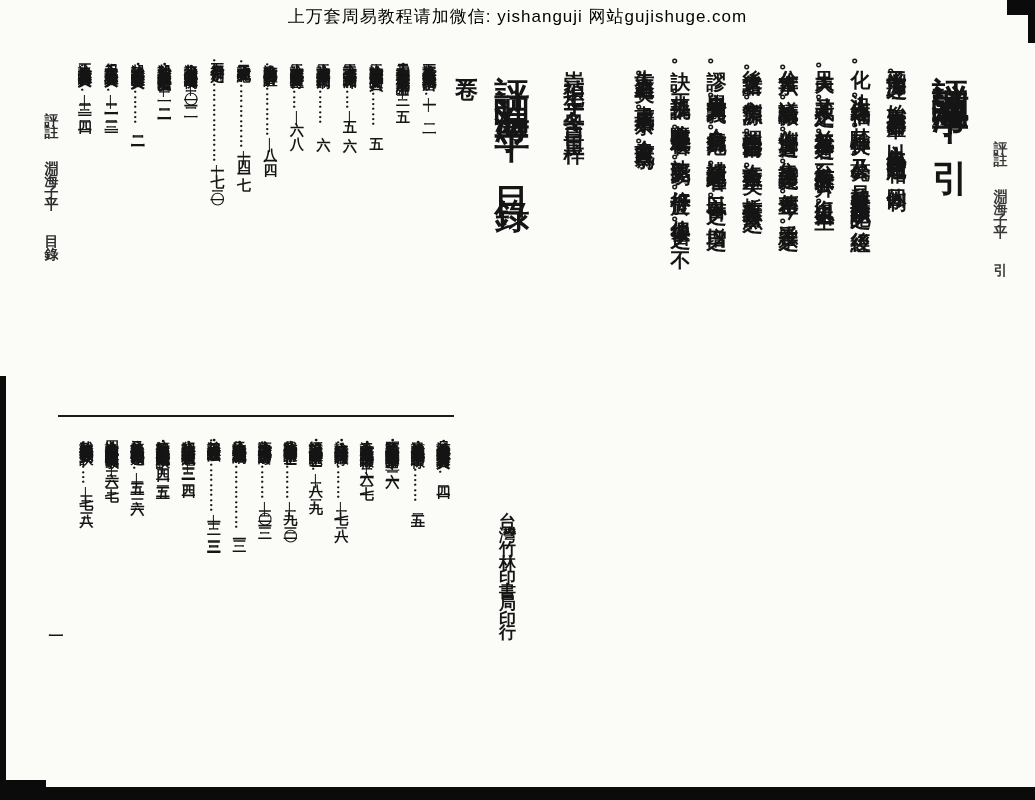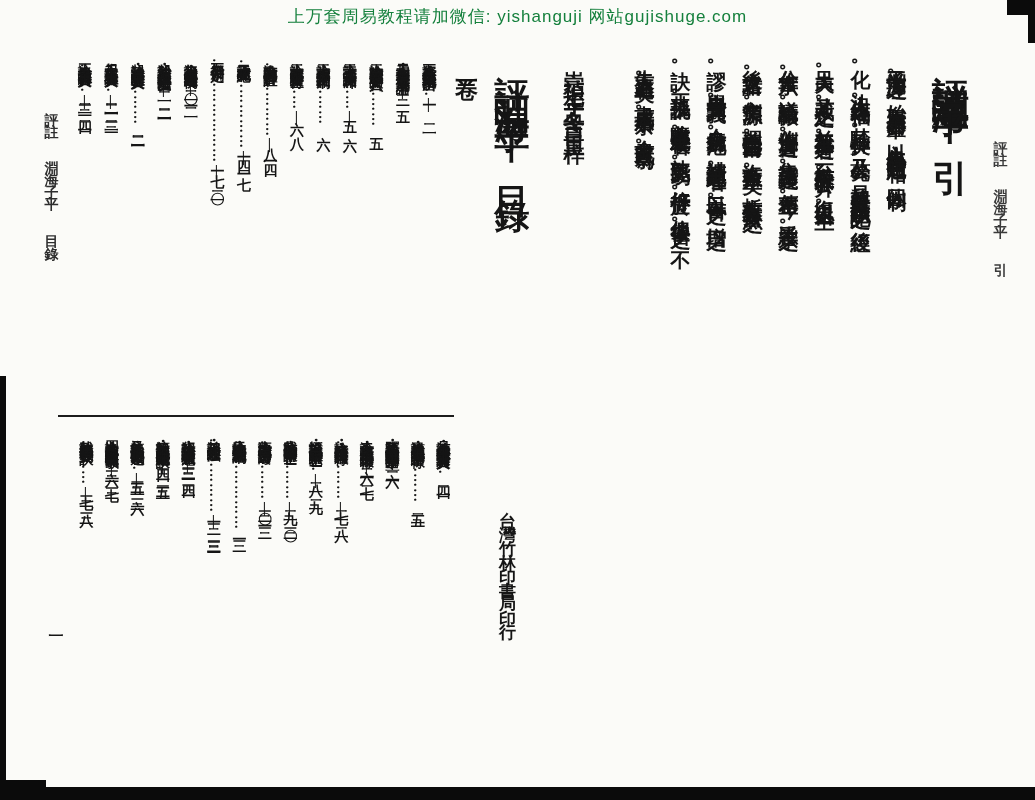--- a/index.html
+++ b/index.html
@@ -16,21 +16,21 @@
   .art-bottom{left:0;bottom:0;width:1035px;height:13px;}
   .art-left{left:0;top:376px;width:6px;height:424px;}
   .art-bl{left:0;bottom:0;width:46px;height:20px;}
   .art-tr{right:0;top:0;width:28px;height:15px;}
   .art-r1{right:0;top:15px;width:7px;height:28px;}
 
   .watermark{
     position:absolute;top:5px;left:0;right:0;
     text-align:center;
     font-family:"Liberation Sans", sans-serif;
-    font-size:17px;color:#15803d;letter-spacing:1px;
+    font-size:17px;color:#000000;letter-spacing:1px;
   }
 
   .vert{
     writing-mode:vertical-rl;
     text-orientation:mixed;
     position:absolute;
     white-space:nowrap;
   }
 
   

